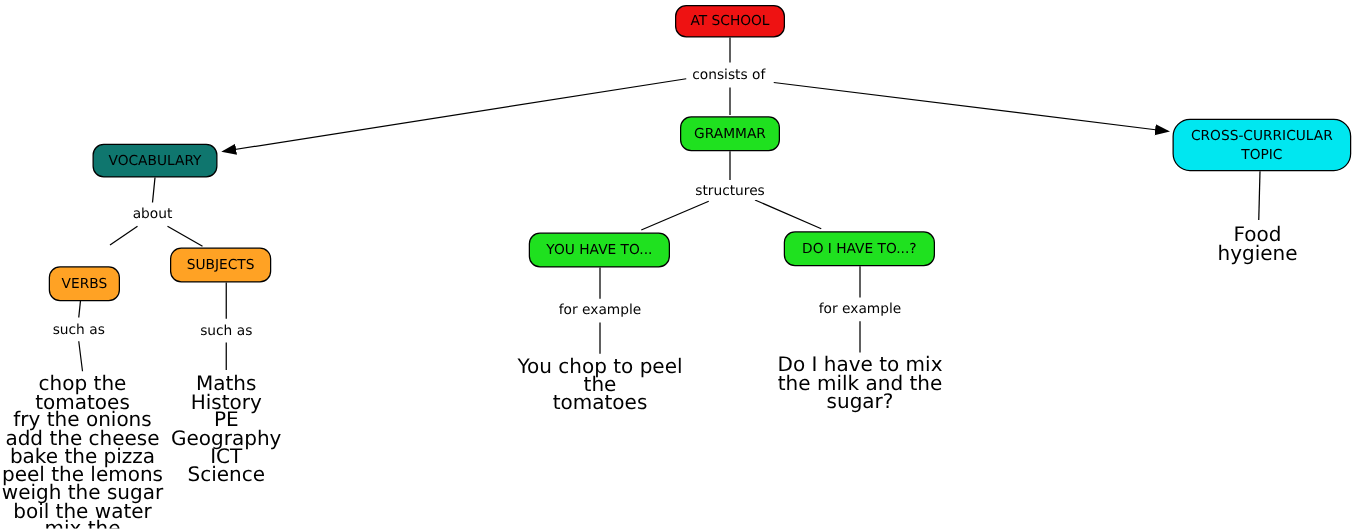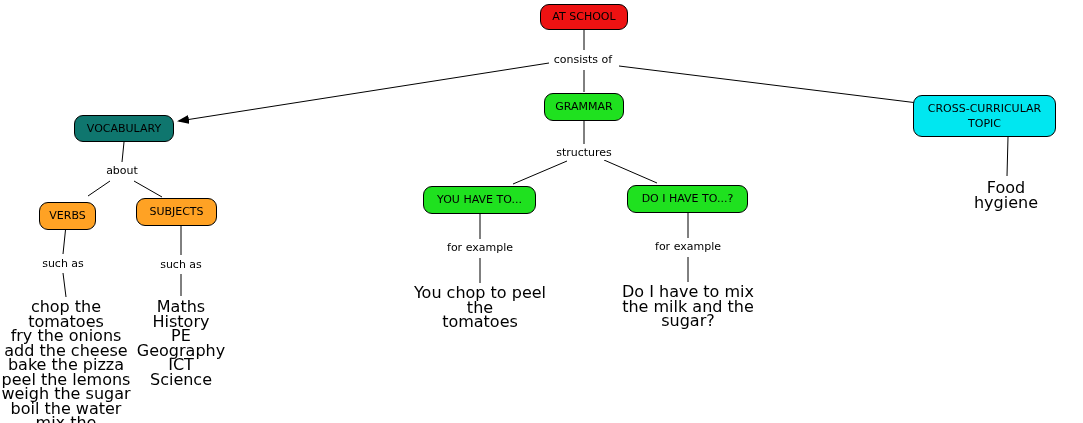--- a/index.html
+++ b/index.html
@@ -96,23 +96,23 @@
 
     <line x1="1008" y1="137" x2="1007" y2="176" stroke="#000" stroke-width="1"></line>
   </svg>
 
   <div class="node" style="left: 540px; top: 4px; width: 88px; height: 26px; background-color: rgb(238, 18, 18);">AT SCHOOL</div>
 
   <div class="node" style="left: 74px; top: 115px; width: 100px; height: 27px; background-color: #0f766e;">VOCABULARY</div>
 
   <div class="node" style="left: 544px; top: 93px; width: 80px; height: 28px; background-color: rgb(31, 225, 31);">GRAMMAR</div>
 
-  <div class="node" style="left: 913px; top: 95px; width: 143px; height: 42px; line-height: 15px; background-color: rgb(0, 231, 240);">CROSS-CURRICULAR TOPIC</div>
+  <div class="node" style="left: 938px; top: 95px; width: 143px; height: 42px; line-height: 15px; background-color: rgb(0, 231, 240); border-radius: 14px;">CROSS-CURRICULAR TOPIC</div>
 
-  <div class="node" style="left: 39px; top: 202px; width: 57px; height: 28px; background-color: rgb(255, 162, 36);">VERBS</div>
+  <div class="node" style="left: 39px; top: 213px; width: 57px; height: 28px; background-color: rgb(255, 162, 36);">VERBS</div>
 
   <div class="node" style="left: 136px; top: 198px; width: 81px; height: 28px; background-color: rgb(255, 162, 36);">SUBJECTS</div>
 
   <div class="node" style="left: 423px; top: 186px; width: 113px; height: 28px; background-color: rgb(31, 225, 31);">YOU HAVE TO...</div>
 
   <div class="node" style="left: 627px; top: 185px; width: 121px; height: 28px; background-color: rgb(31, 225, 31);">DO I HAVE TO...?</div>
 
   <div class="link-label" style="left:583px; top:53px;">consists of</div>
 
   <div class="link-label" style="left:122px; top:164px;">about</div>

